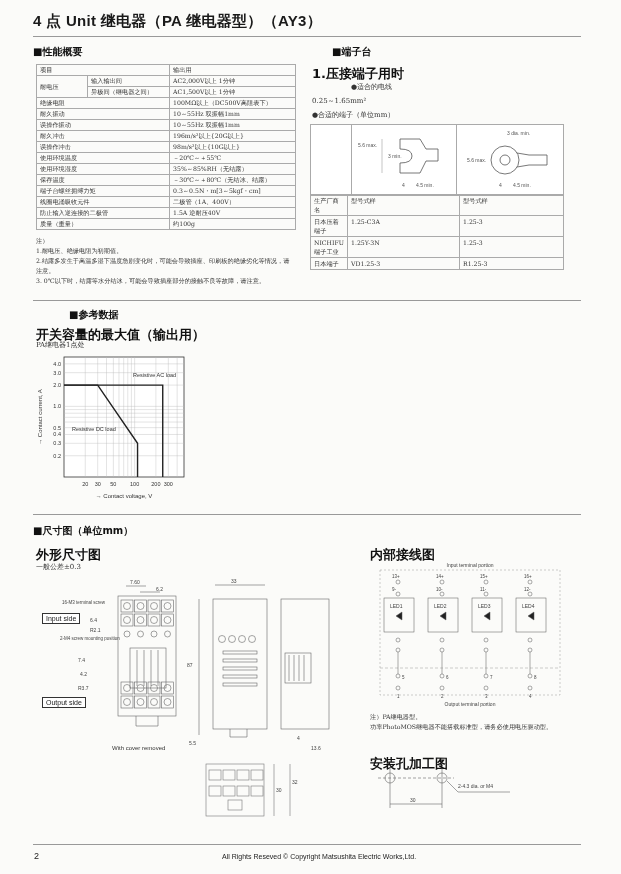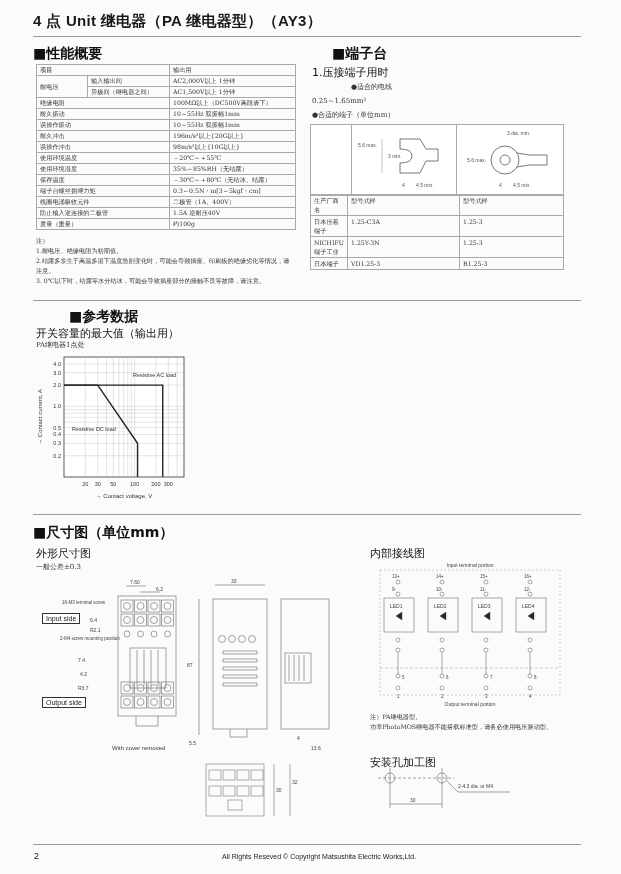--- a/index.html
+++ b/index.html
@@ -1,22 +1,22 @@
 <!DOCTYPE html>
 <html><head>
 <meta charset="utf-8">
 <style>
   html, body { margin:0; padding:0; }
   body { width:621px; height:874px; background:#fbfbf9; position:relative; overflow:hidden;
          font-family:"DejaVu Serif", serif; color:#222; }
   .abs { position:absolute; }
   .title { left:33px; top:12px; font-family:"Liberation Sans", sans-serif; font-weight:bold; font-size:15px; color:#1a1a1a; letter-spacing:0.3px; }
   .rule { height:1px; background:#999; }
-  .h2 { font-family:"DejaVu Sans", sans-serif; font-weight:bold; font-size:14px; color:#111; }
-  .h3 { font-family:"DejaVu Sans", sans-serif; font-weight:normal; font-size:11px; color:#111; }
+  .h2 { font-family:"DejaVu Sans", sans-serif; font-weight:bold; font-size:10px; color:#111; }
+  .h3 { font-family:"DejaVu Sans", sans-serif; font-weight:bold; font-size:13px; color:#111; }
   .small { font-size:7px; color:#333; line-height:10px; }
   table.spec { border-collapse:collapse; font-size:6.2px; color:#333; }
   table.spec td { border:1px solid #aaa; padding:0 3px; height:10px; line-height:10px; white-space:nowrap; }
   table.term { border-collapse:collapse; font-size:6.2px; color:#333; }
   table.term td { border:1px solid #aaa; padding:1px 3px; vertical-align:top; line-height:9px; }
   .note { font-size:6.2px; color:#333; line-height:10px; }
   .footer { font-family:"Liberation Sans", sans-serif; font-size:7px; color:#222; }
   svg text { font-family:"Liberation Sans", sans-serif; }
   .boxlabel { border:1px solid #333; font-family:"Liberation Sans", sans-serif; font-size:7px; padding:1px 3px; background:#fff; }
 </style>

